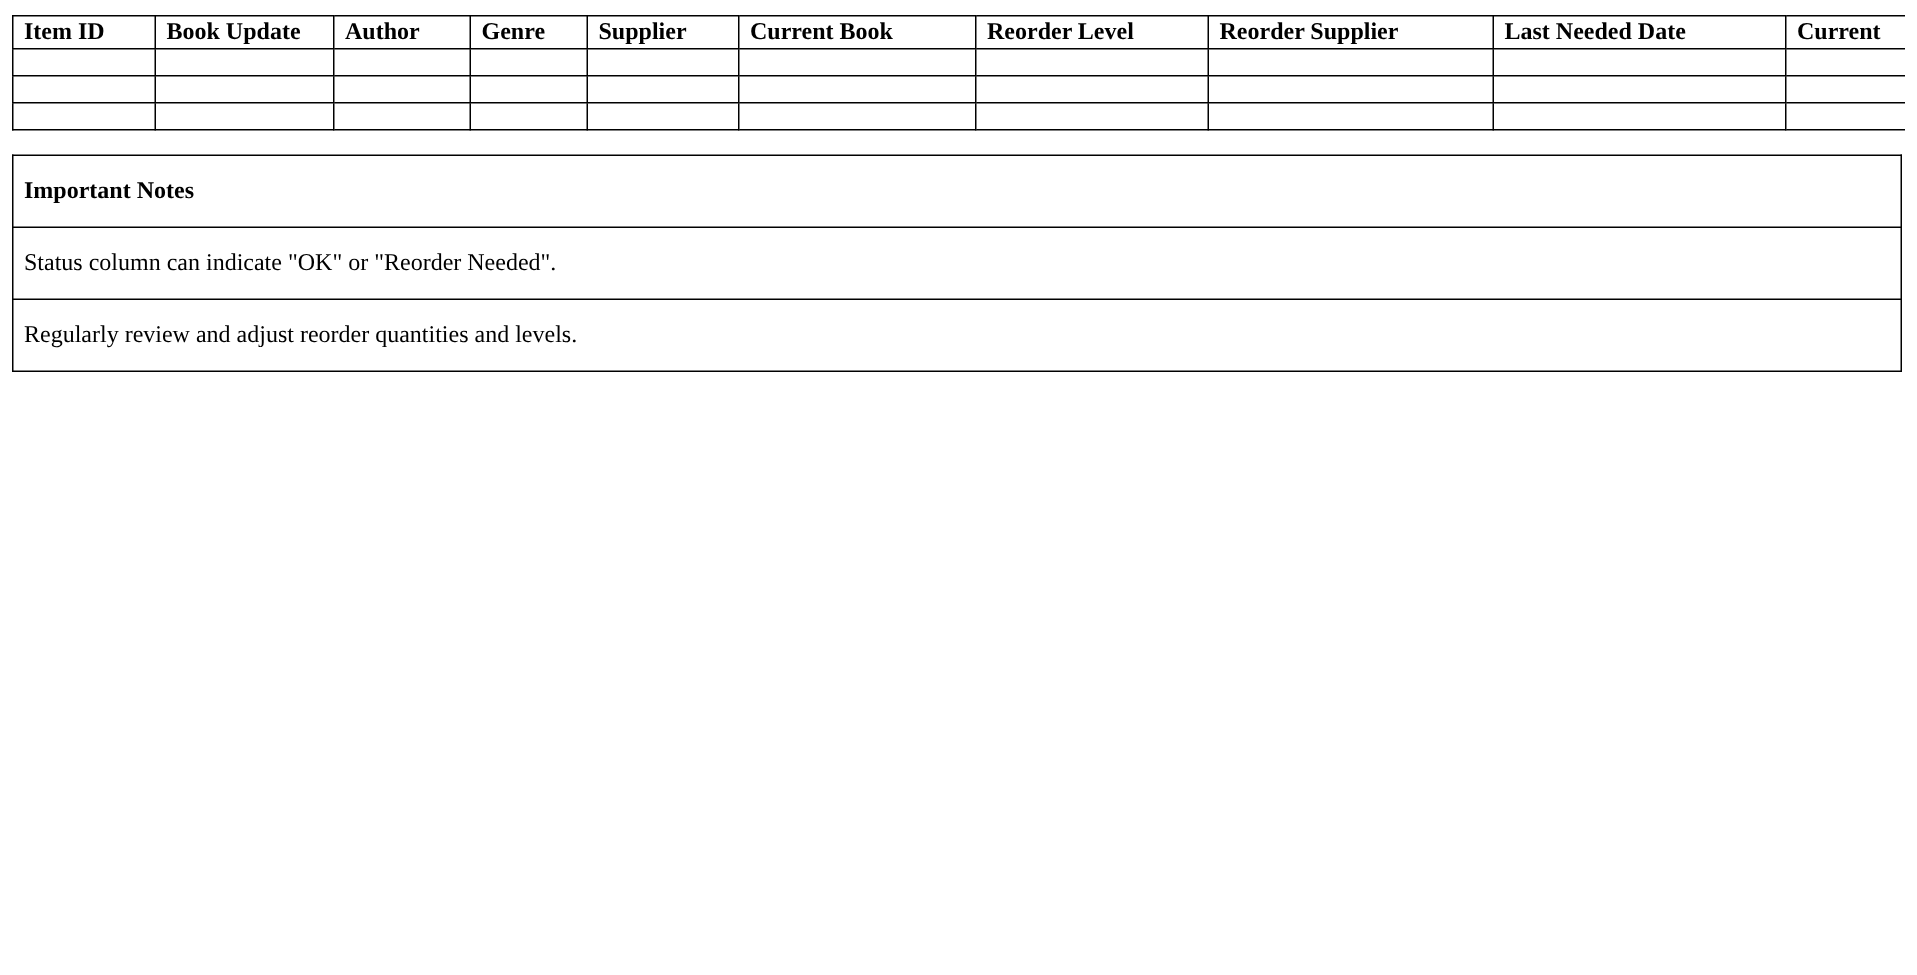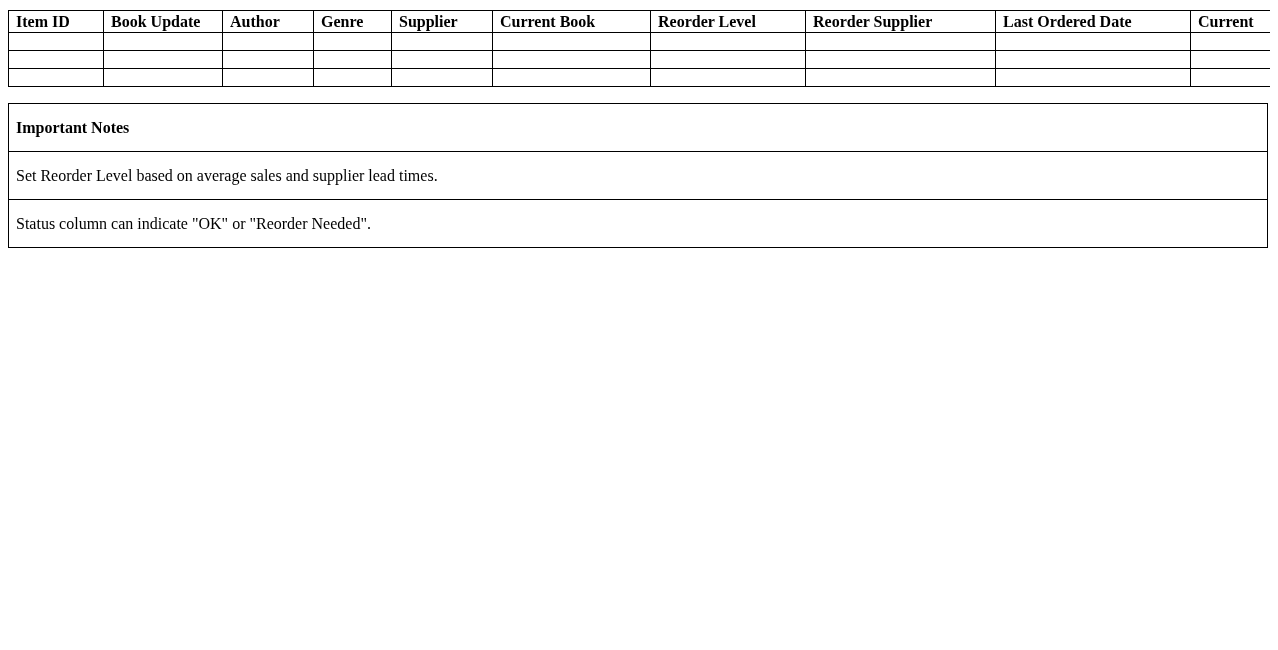--- a/index.html
+++ b/index.html
@@ -74,21 +74,21 @@
   <thead>
     <tr>
       <th>Item ID</th>
       <th>Book Update</th>
       <th>Author</th>
       <th>Genre</th>
       <th>Supplier</th>
       <th>Current Book</th>
       <th>Reorder Level</th>
       <th>Reorder Supplier</th>
-      <th>Last Ordered Date</th>
+      <th>Last Needed Date</th>
       <th>Current</th>
     </tr>
   </thead>
   <tbody>
     <tr>
       <td></td>
       <td></td>
       <td></td>
       <td></td>
       <td></td>
@@ -124,19 +124,19 @@
     </tr>
   </tbody>
 </table>
 
 <table class="notes-table">
   <tbody>
     <tr>
       <th>Important Notes</th>
     </tr>
     <tr>
-      <td>Set Reorder Level based on average sales and supplier lead times.</td>
+      <td>Status column can indicate "OK" or "Reorder Needed".</td>
     </tr>
     <tr>
-      <td>Status column can indicate "OK" or "Reorder Needed".</td>
+      <td>Regularly review and adjust reorder quantities and levels.</td>
     </tr>
   </tbody>
 </table>
 
 </body></html>

